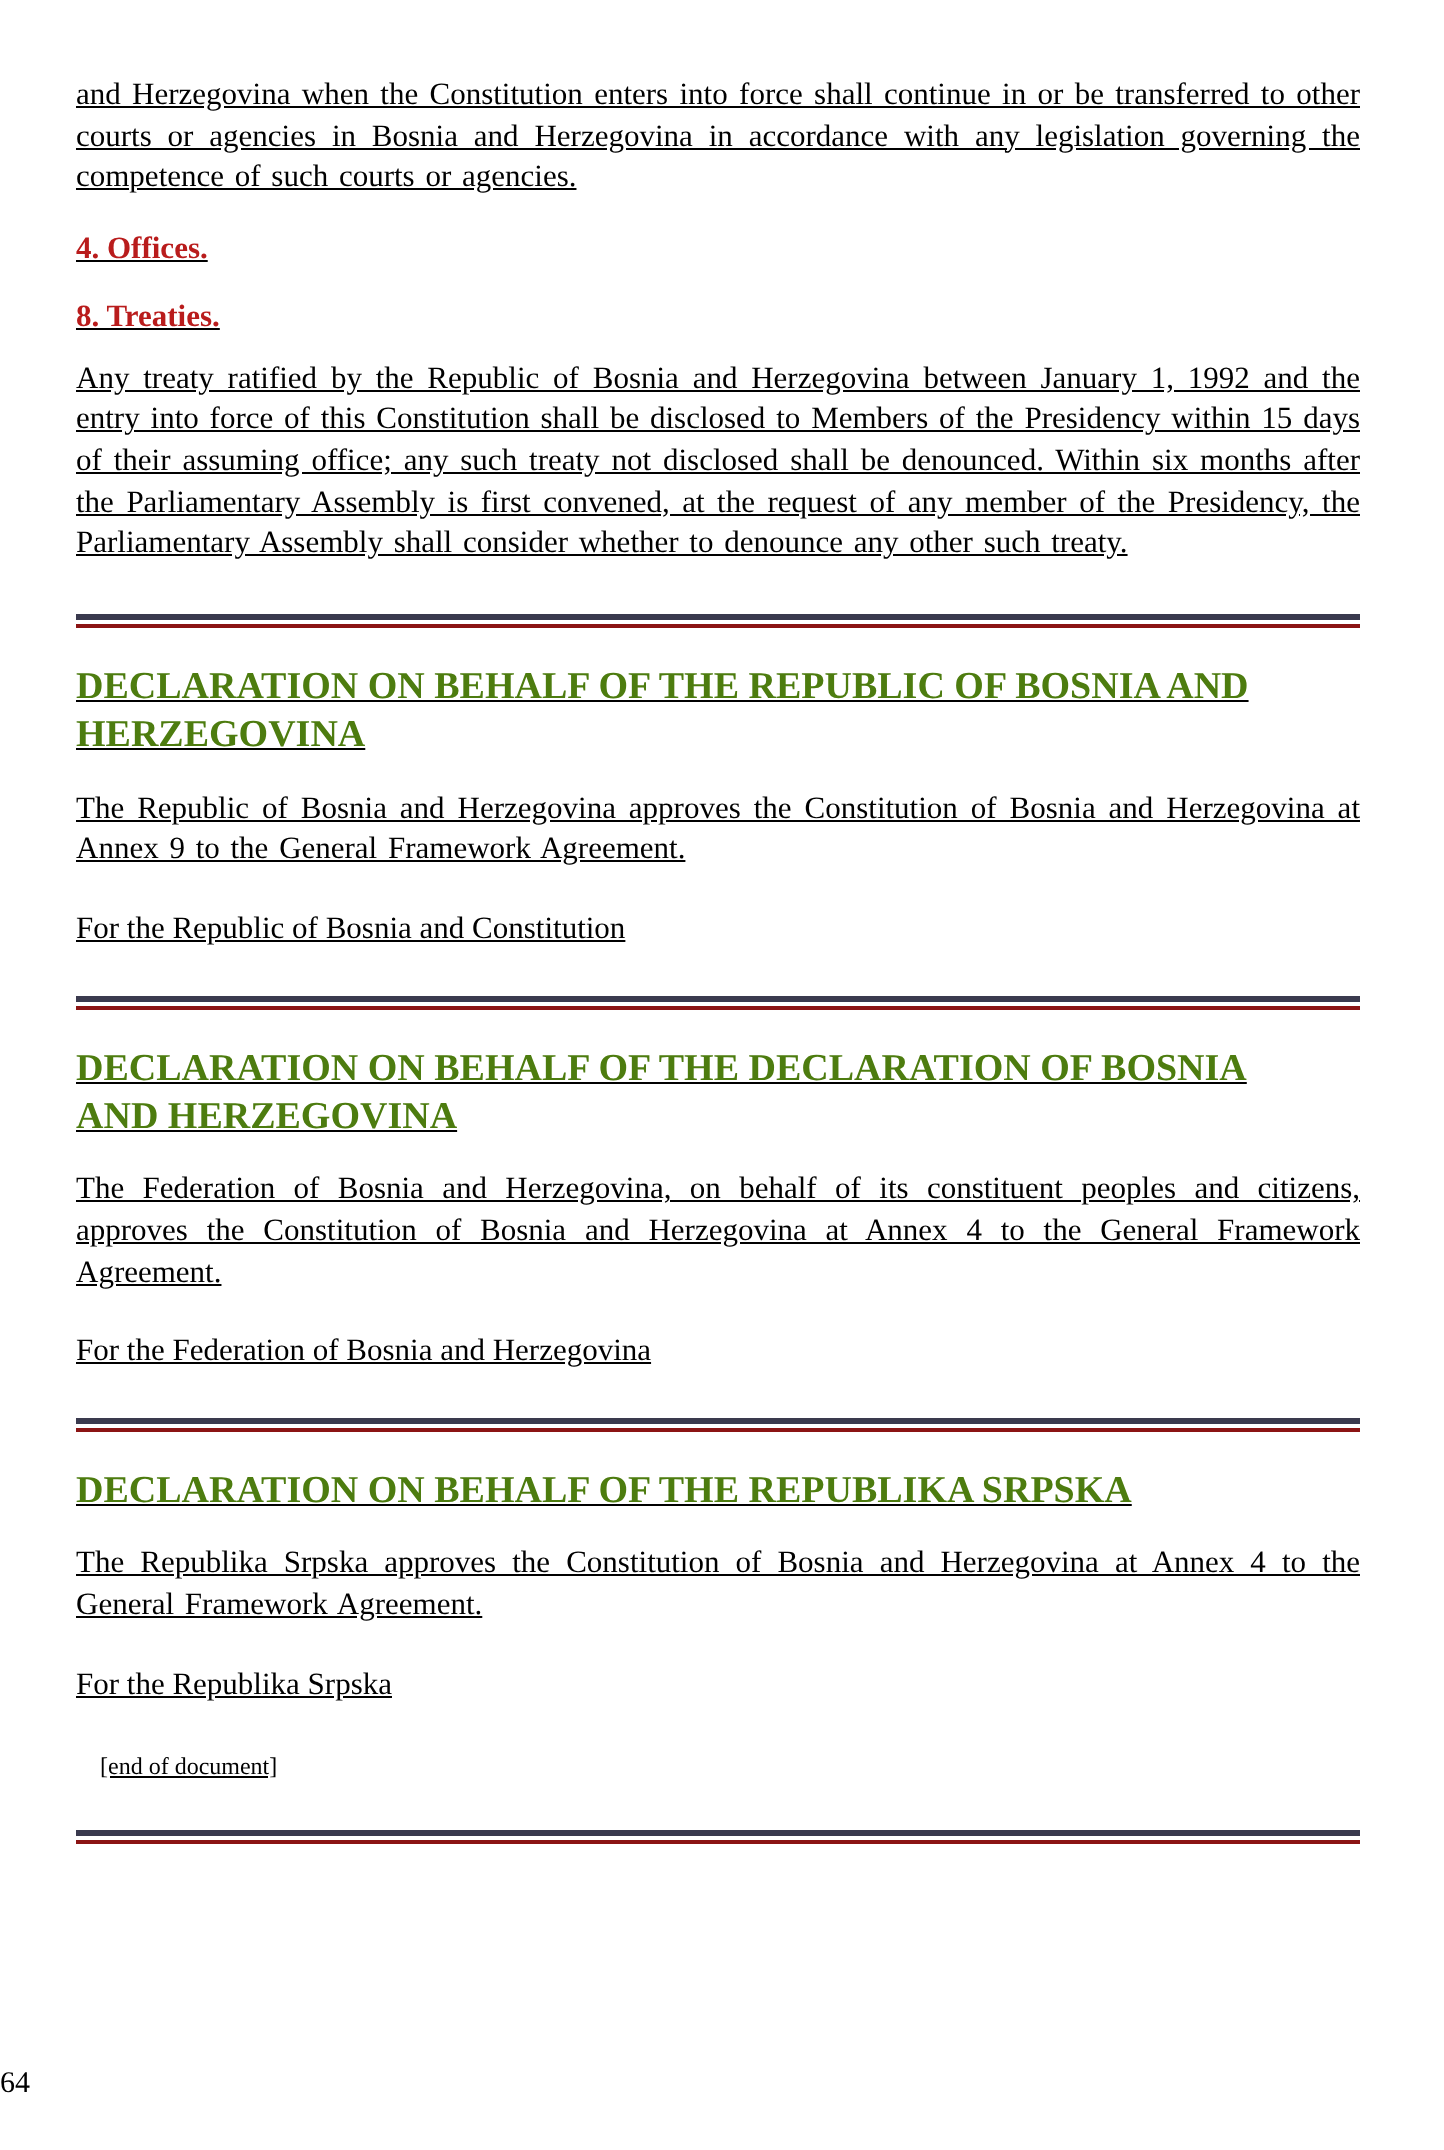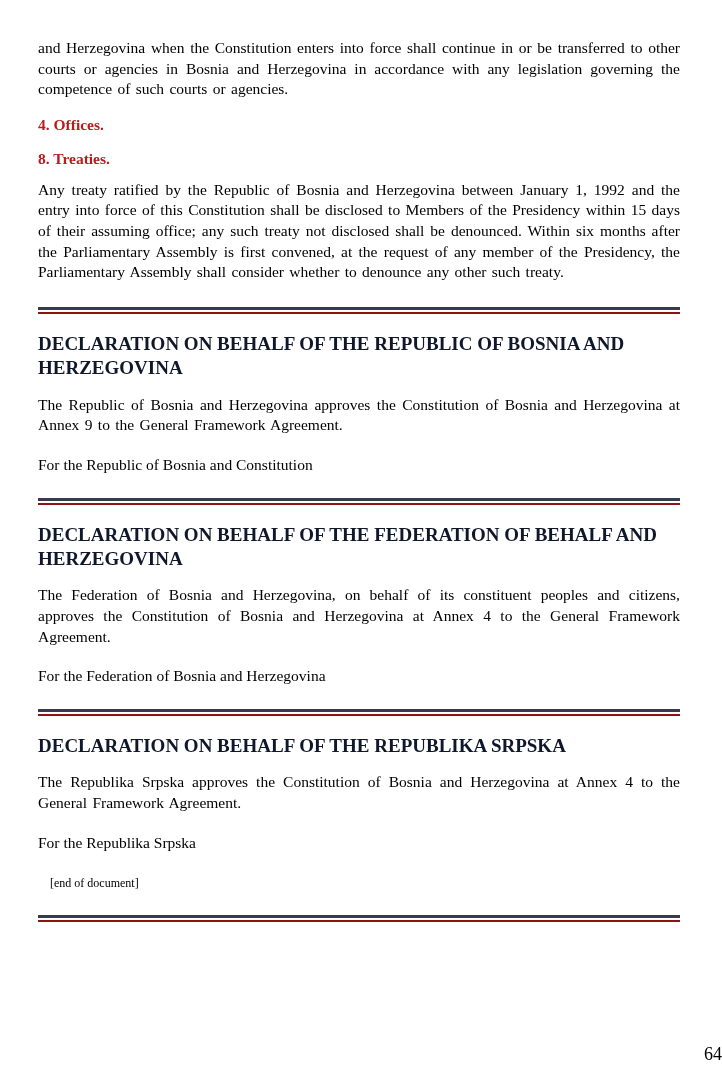--- a/index.html
+++ b/index.html
@@ -10,36 +10,37 @@
     color: #000000;
     font-family: "Liberation Serif", "DejaVu Serif", serif;
     position: relative;
     overflow: hidden;
   }
   .page {
     position: absolute;
     inset: 0;
     padding: 38px 42px 0 38px;
     box-sizing: border-box;
+    text-decoration: underline;
   }
   p.body-par {
     font-size: 15.5px;
     line-height: 1.33;
     text-align: justify;
     word-spacing: 1.5px;
     margin: 0 0 13px 0;
   }
   h3.sec-heading {
     color: #b91c1c;
     font-size: 15.5px;
     font-weight: bold;
     margin: 16px 0 12px 0;
   }
   h2.decl-heading {
-    color: #0f172a;
+    color: #4d7c0f;
     font-size: 19px;
     font-weight: bold;
     line-height: 1.28;
     margin: 18px 0 14px 0;
     max-width: 628px;
   }
   .sig-line {
     font-size: 15.5px;
     margin: 20px 0 24px 0;
   }
@@ -49,23 +50,23 @@
   .rule .l1 { height: 3px; background: #3a3a4e; }
   .rule .l2 { height: 2px; background: #8b1414; margin-top: 2px; }
   .end-note {
     font-size: 12px;
     margin: 4px 0 0 12px;
   }
   .page-number {
     position: absolute;
     left: 0;
     right: 0;
-    bottom: 10px;
-    text-align: right;
-    font-size: 18px;
+    bottom: 24px;
+    text-align: left;
+    font-size: 15px;
   }
 </style>
 </head>
 <body>
 
 <div class="page">
 
   <p class="body-par">and Herzegovina when the Constitution enters into force shall continue in or be transferred to other courts or agencies in Bosnia and Herzegovina in accordance with any legislation governing the competence of such courts or agencies.</p>
 
   <h3 class="sec-heading">4. Offices.</h3>
@@ -84,21 +85,21 @@
 
   <p class="body-par">The Republic of Bosnia and Herzegovina approves the Constitution of Bosnia and Herzegovina at Annex 9 to the General Framework Agreement.</p>
 
   <p class="sig-line">For the Republic of Bosnia and Constitution</p>
 
   <div class="rule">
     <div class="l1"></div>
     <div class="l2"></div>
   </div>
 
-  <h2 class="decl-heading">DECLARATION ON BEHALF OF THE FEDERATION OF BEHALF AND HERZEGOVINA</h2>
+  <h2 class="decl-heading">DECLARATION ON BEHALF OF THE DECLARATION OF BOSNIA AND HERZEGOVINA</h2>
 
   <p class="body-par">The Federation of Bosnia and Herzegovina, on behalf of its constituent peoples and citizens, approves the Constitution of Bosnia and Herzegovina at Annex 4 to the General Framework Agreement.</p>
 
   <p class="sig-line">For the Federation of Bosnia and Herzegovina</p>
 
   <div class="rule">
     <div class="l1"></div>
     <div class="l2"></div>
   </div>
 

